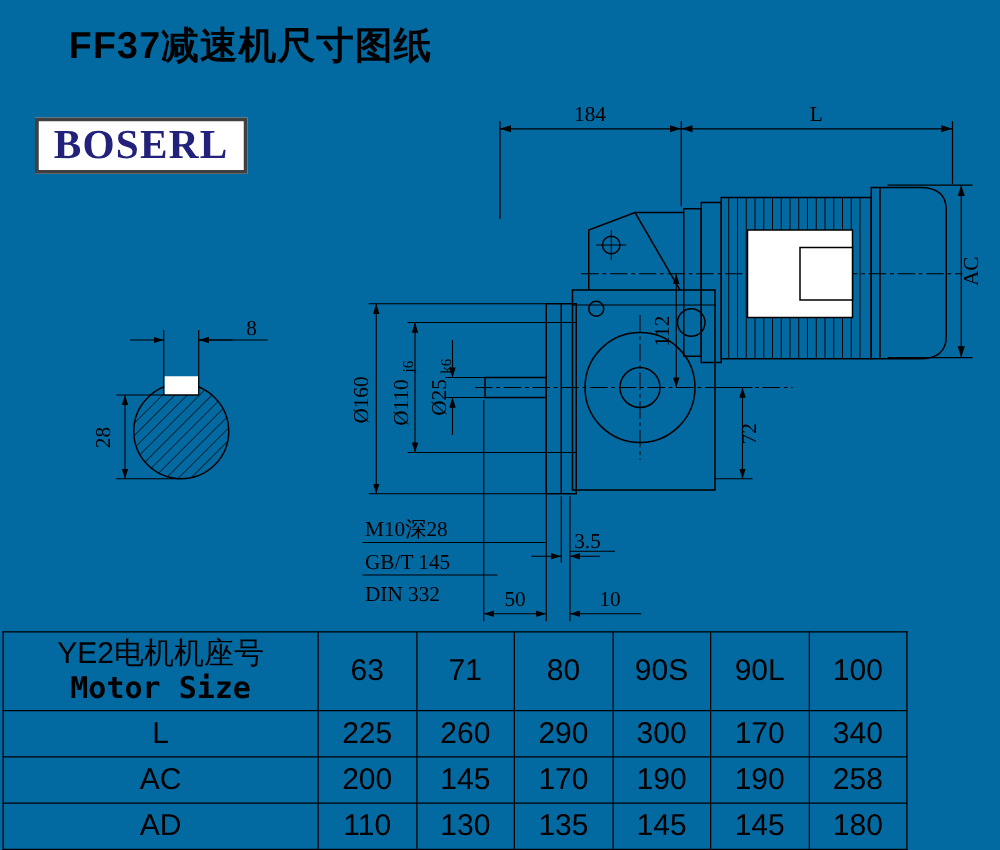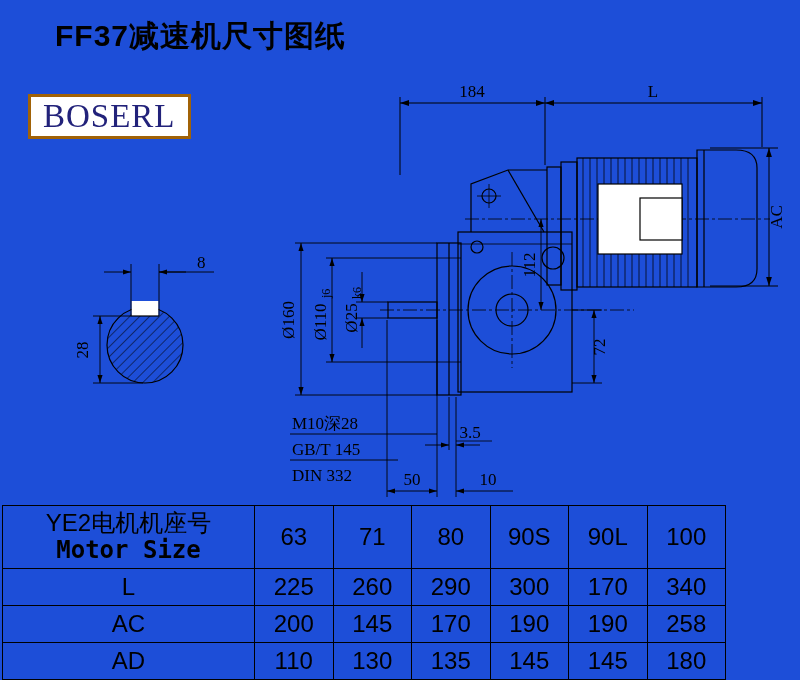--- a/index.html
+++ b/index.html
@@ -1,22 +1,22 @@
 <!DOCTYPE html>
 <html><head>
 <meta charset="utf-8">
 <style>
   * { margin:0; padding:0; box-sizing:border-box; }
   html,body { width:800px; height:680px; background:#fff; }
-  .page { position:relative; width:800px; height:680px; background:#1d4ed8; overflow:hidden;
+  .page { position:relative; width:800px; height:680px; background:#0369a1; overflow:hidden;
           font-family:"Liberation Sans", sans-serif; color:#000; }
   .title { position:absolute; left:55px; top:16px; font-size:30px; font-weight:bold;
            letter-spacing:1px; color:#000; }
-  .logo { position:absolute; left:28px; top:94px; border:3px solid #a16207; color:#22227a;
-          font-family:"Liberation Serif", serif; font-weight:normal; font-size:33px;
+  .logo { position:absolute; left:28px; top:94px; border:3px solid #404040; color:#22227a;
+          font-family:"Liberation Serif", serif; font-weight:bold; font-size:33px;
           padding:1px 12px; letter-spacing:1px; background:#fff; }
   svg.drawing { position:absolute; left:0; top:0; }
   .dtxt { font-family:"Liberation Serif", serif; font-size:17px; fill:#000; }
   .dtxt-sm { font-family:"Liberation Serif", serif; font-size:12px; fill:#000; }
   .size-table { position:absolute; left:2px; top:505px; width:724px;
                 border-collapse:collapse; table-layout:fixed; }
   .size-table td { border:1px solid #000; text-align:center; vertical-align:middle;
                    font-family:"Liberation Sans", sans-serif; font-size:24px; color:#000;
                    height:37px; padding:0; }
   .size-table tr.hdr td { height:63px; }

